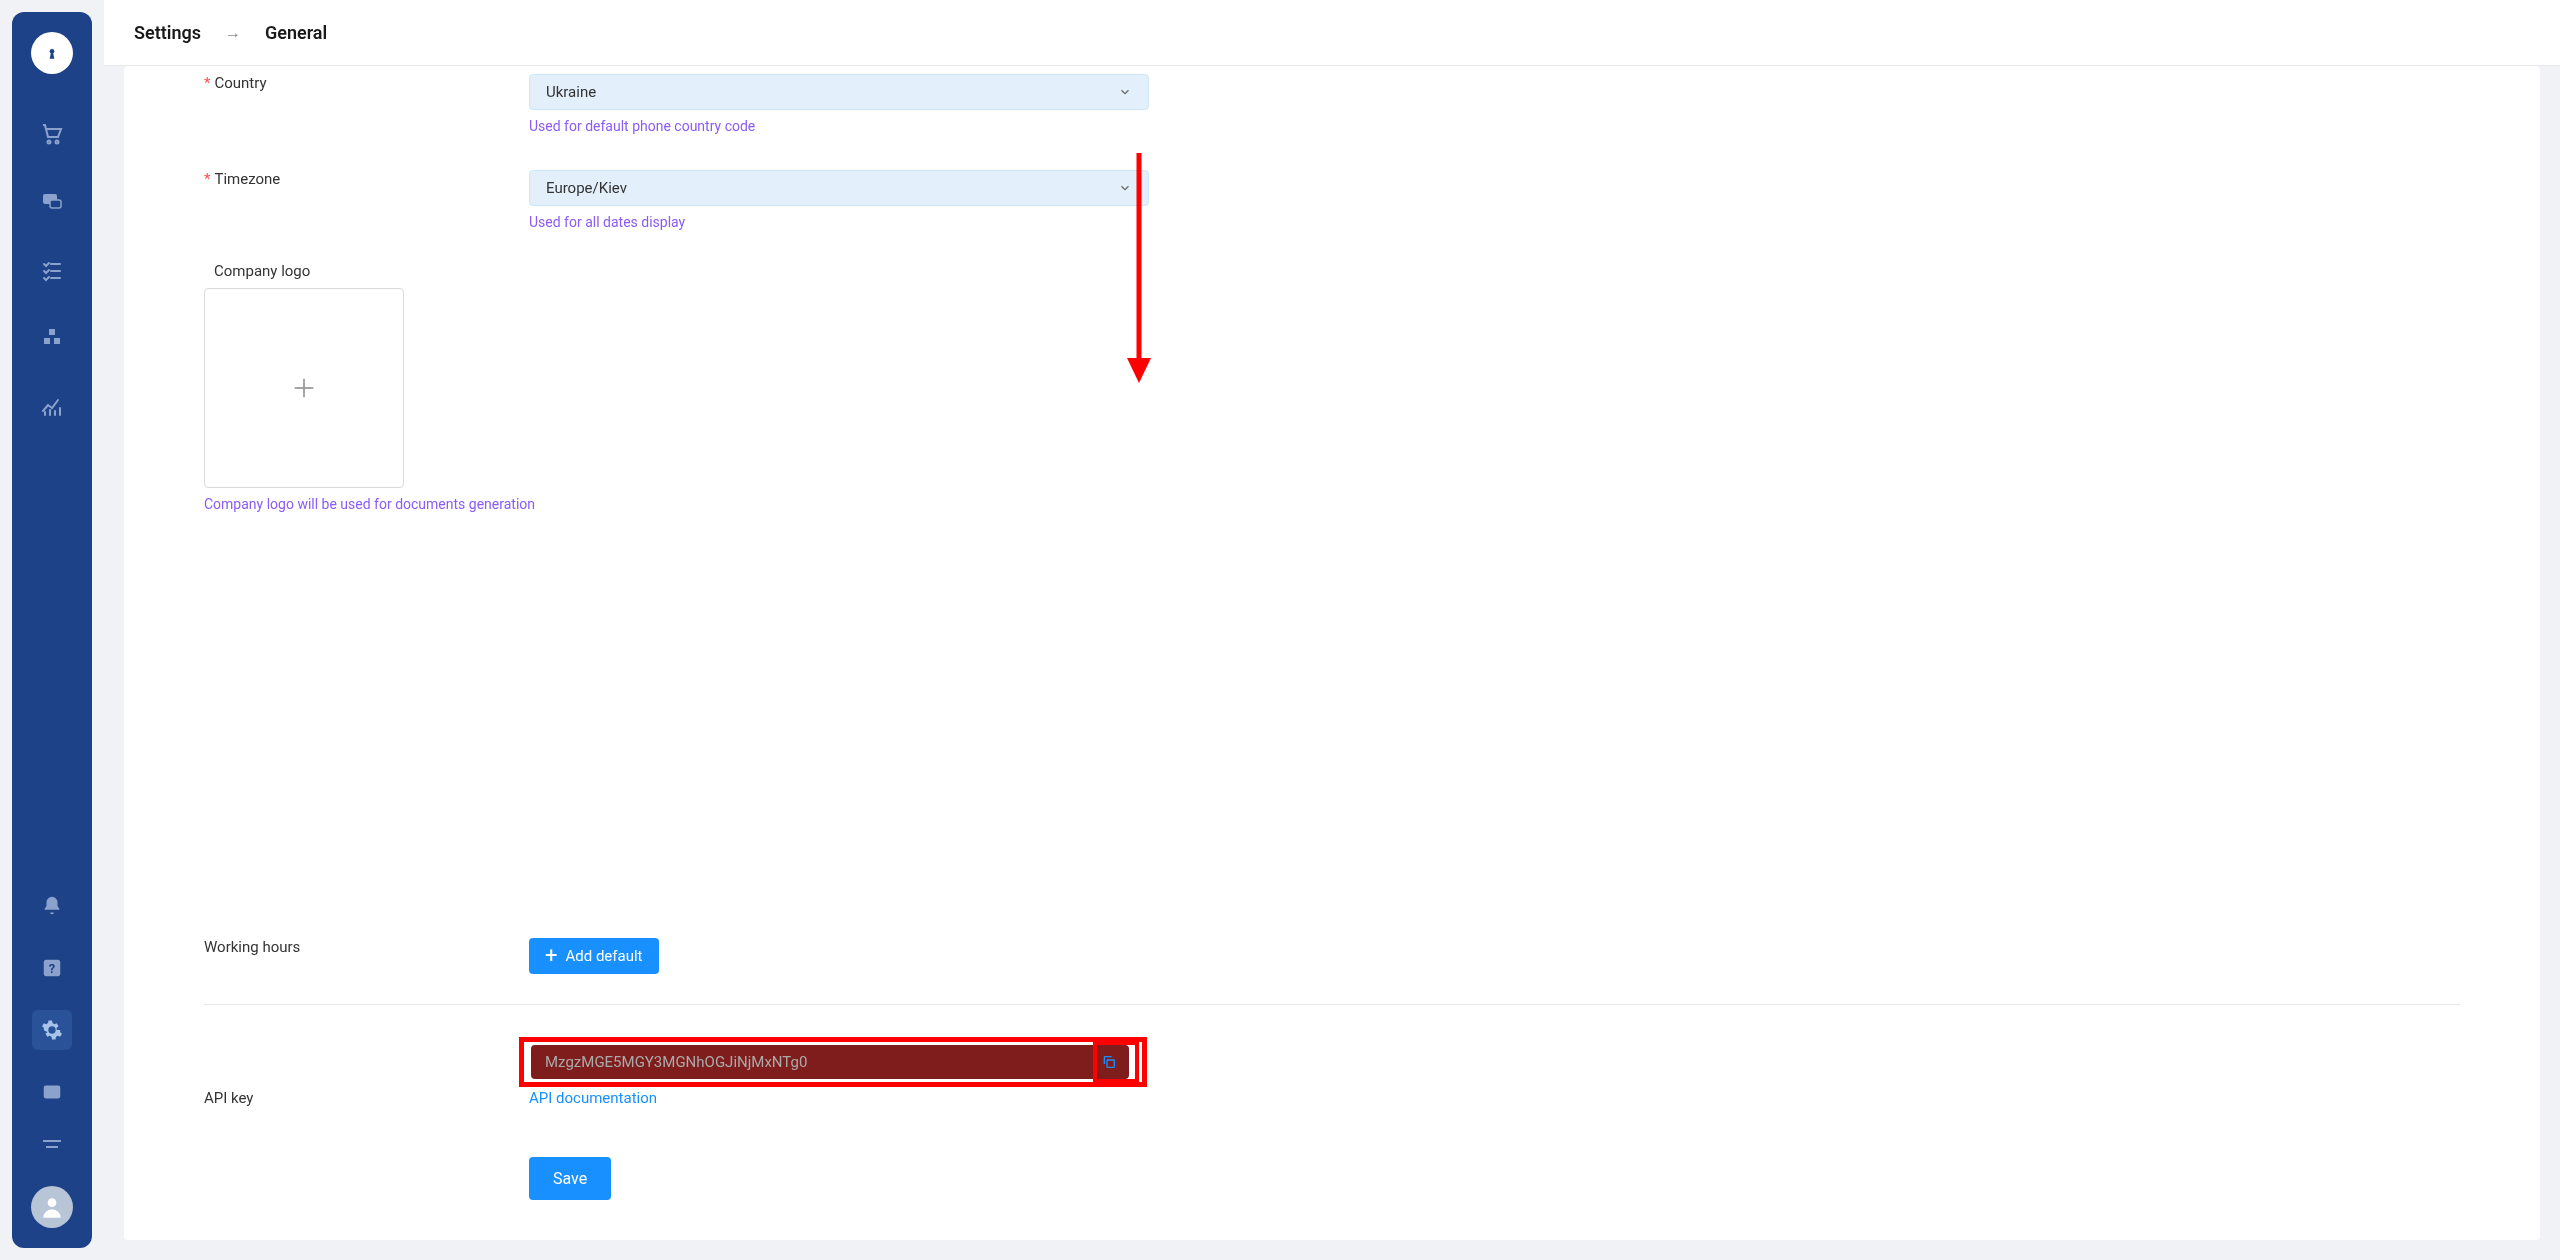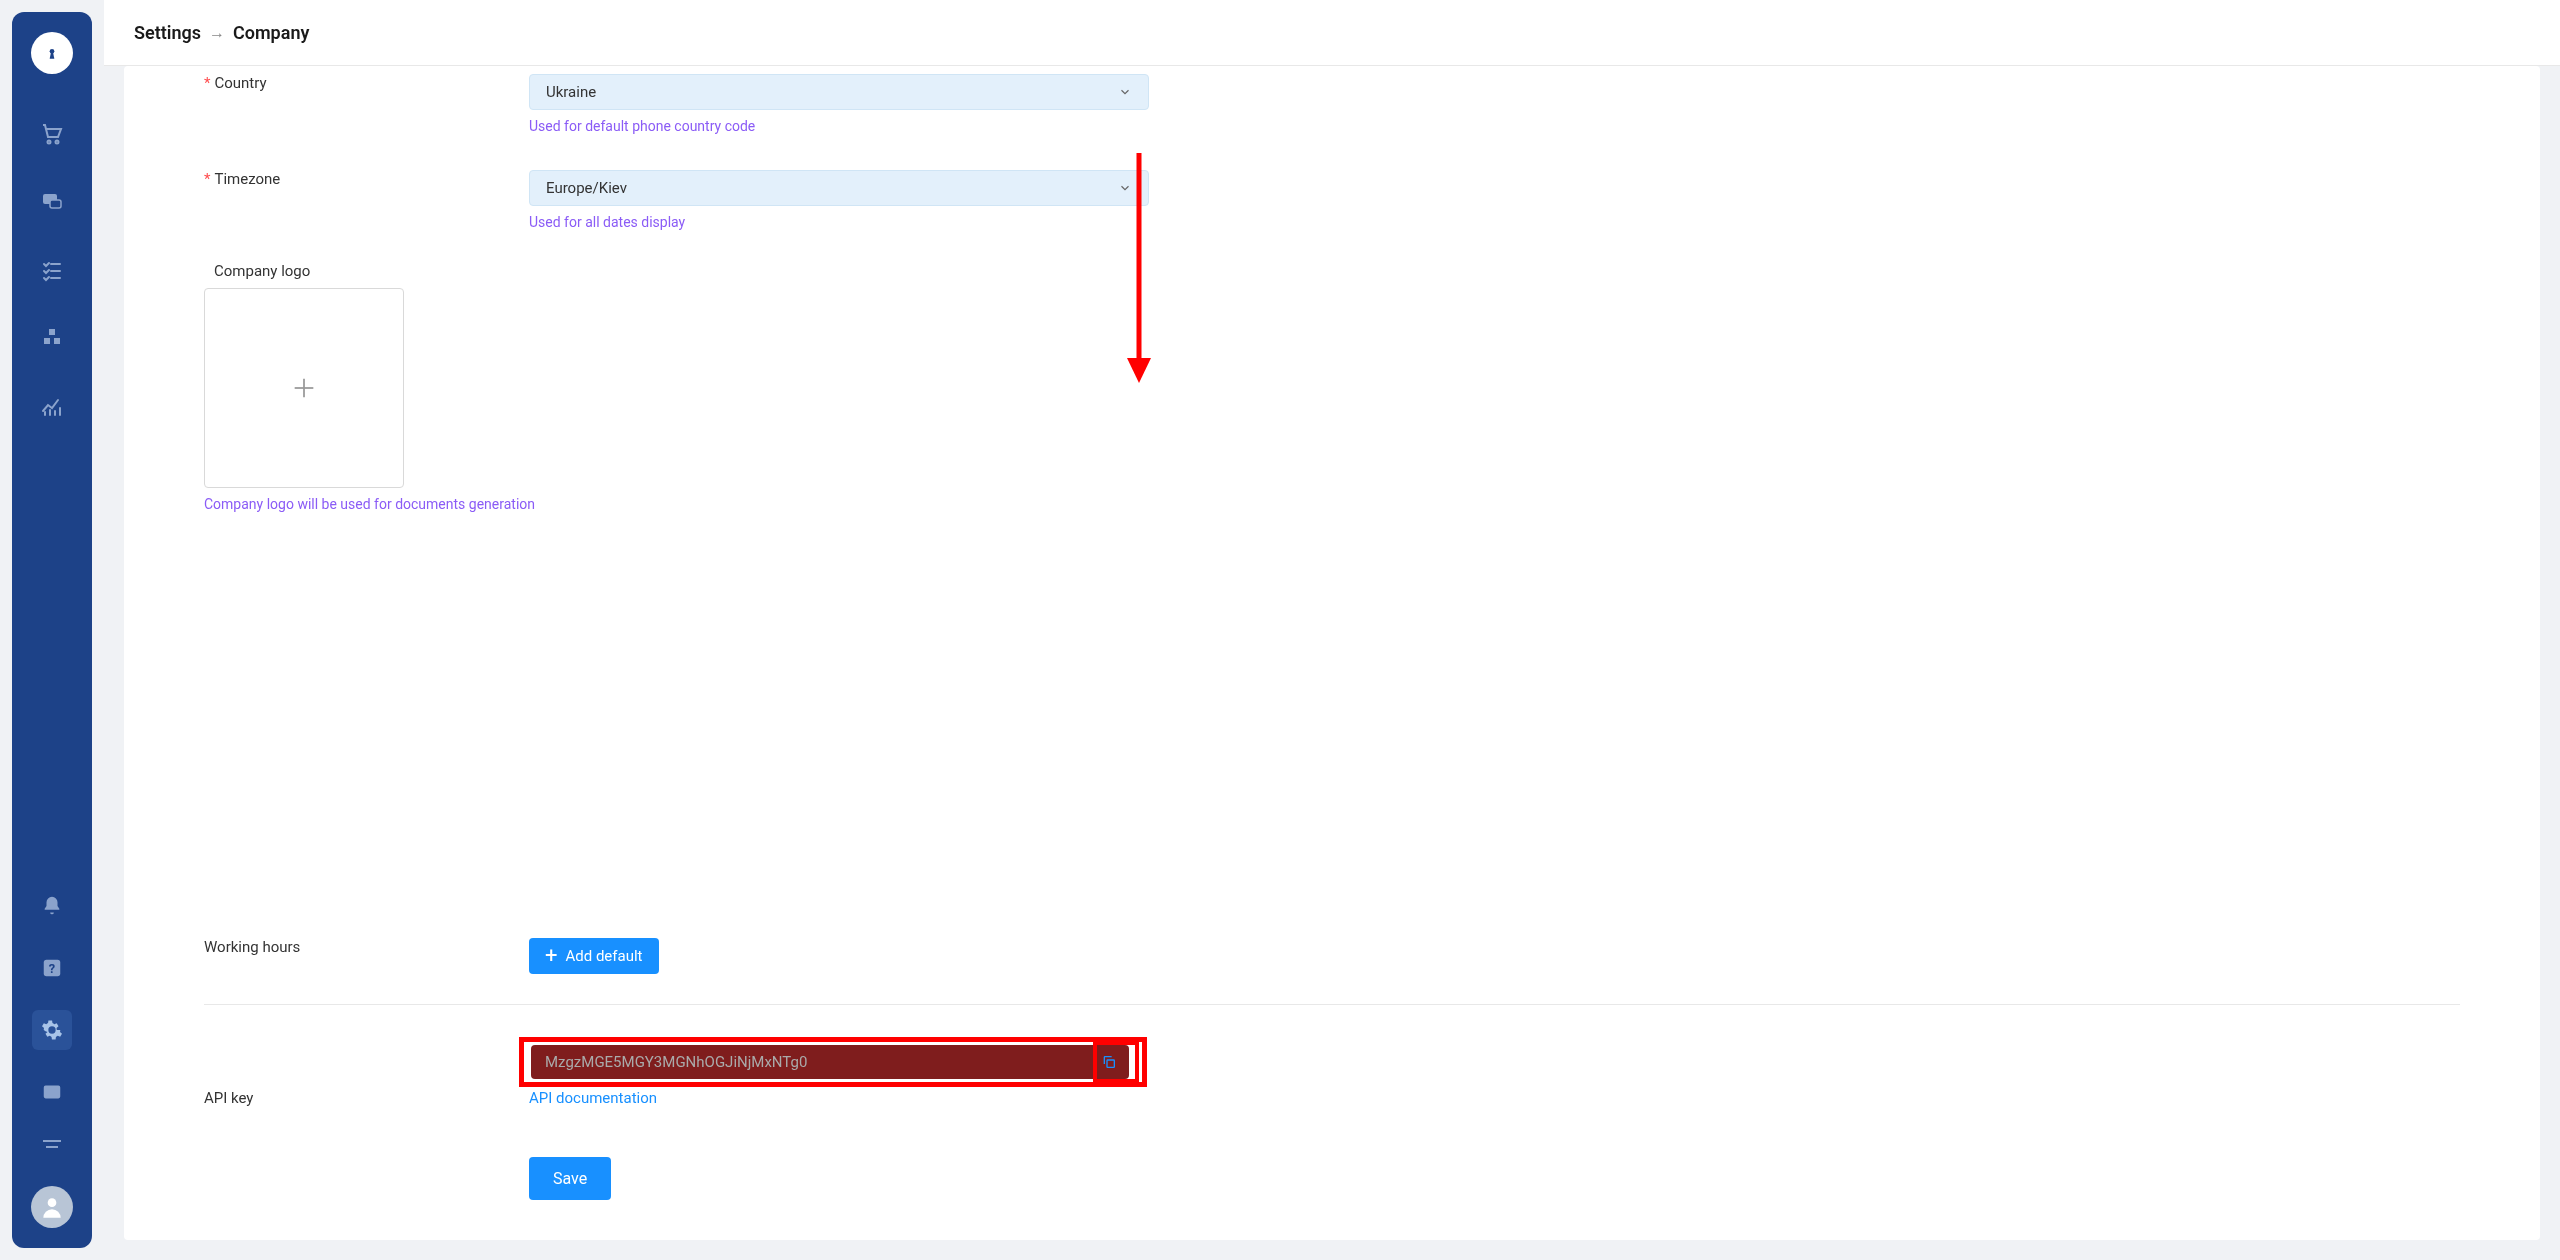--- a/index.html
+++ b/index.html
@@ -85,21 +85,21 @@
       flex: 1;
       display: flex;
       flex-direction: column;
     }
     .header {
       background: #fff;
       padding: 22px 30px;
       border-bottom: 1px solid #e8e8e8;
       display: flex;
       align-items: center;
-      gap: 8px;
+      gap: 24px;
     }
     .header-title {
       font-size: 18px;
       font-weight: 600;
       color: #1a1a1a;
     }
     .header-arrow {
       color: #888;
       font-size: 16px;
     }
@@ -331,21 +331,21 @@
           <path d="M4 22a8 8 0 0116 0"></path>
       </svg>
     </div>
   </div>
 </nav>
 
 <div class="main">
   <div class="header">
     <span class="header-title">Settings</span>
     <span class="header-arrow">→</span>
-    <span class="header-sub">Company</span>
+    <span class="header-sub">General</span>
   </div>
 
   <div class="content-wrapper">
     <div class="content-card">
 
       
       <div class="form-row" style="padding-top:0;">
         <div class="form-label">
           <span class="required-star">*</span><span>Country</span>
         </div>

